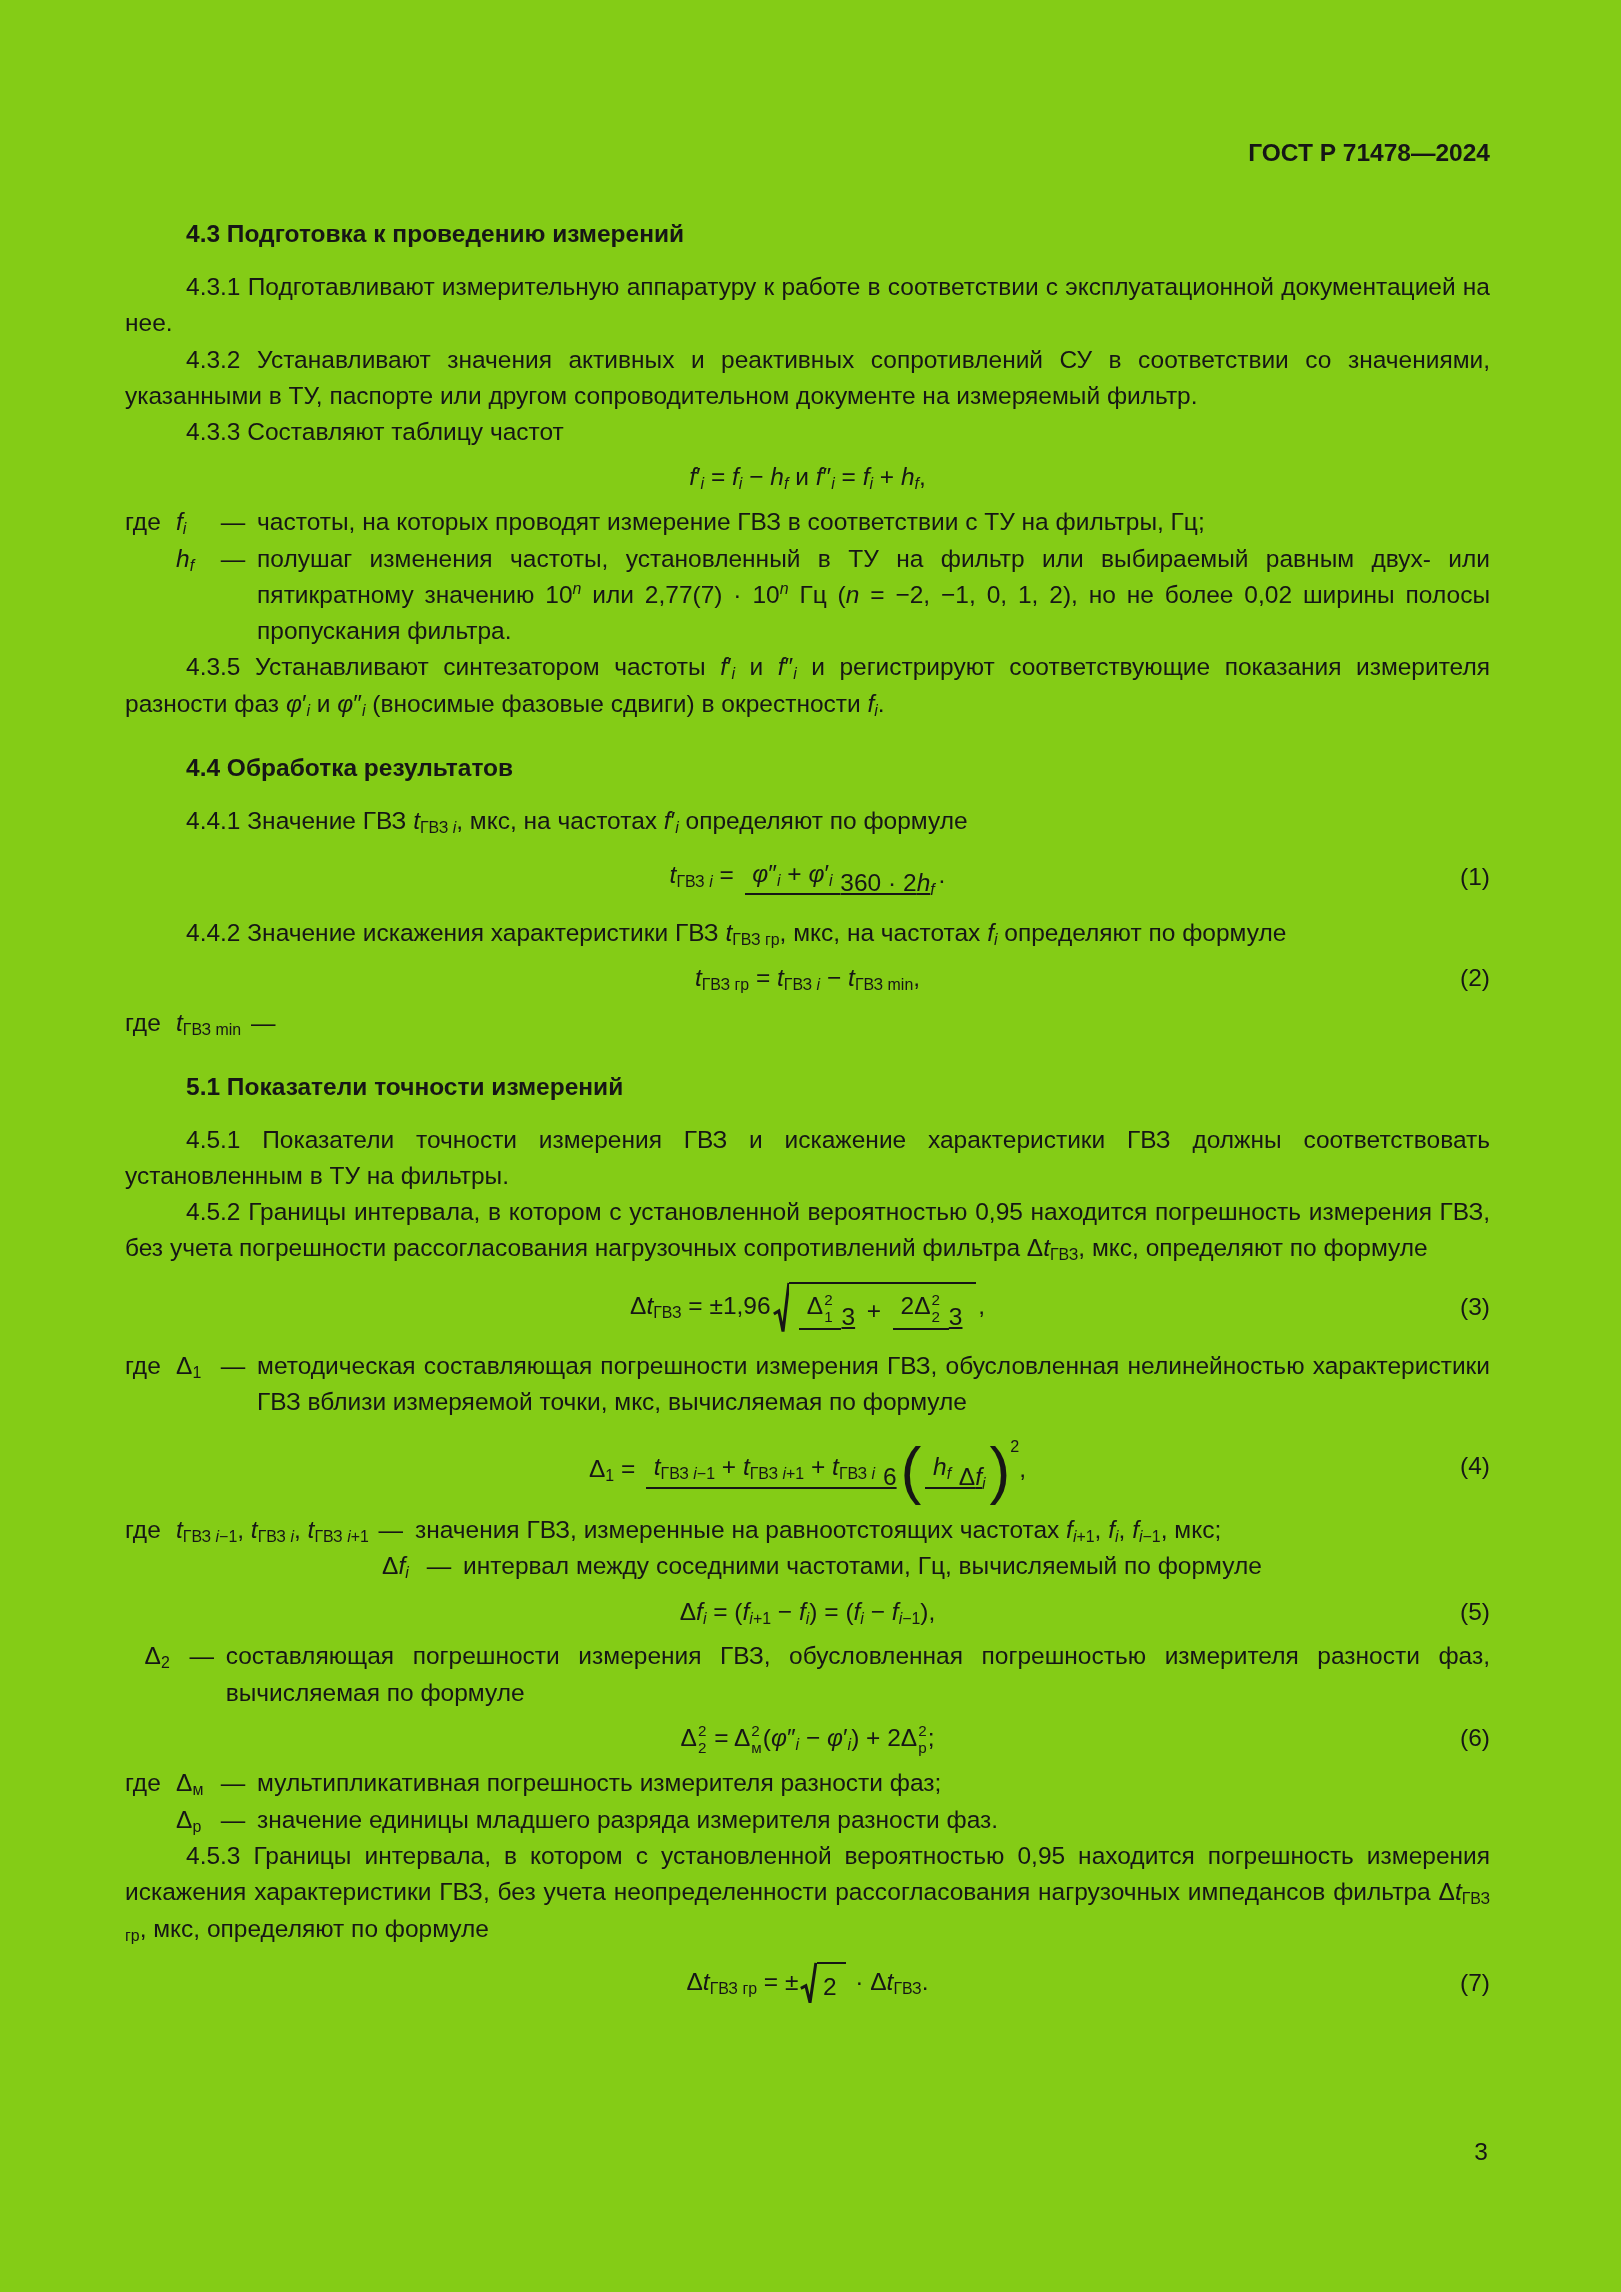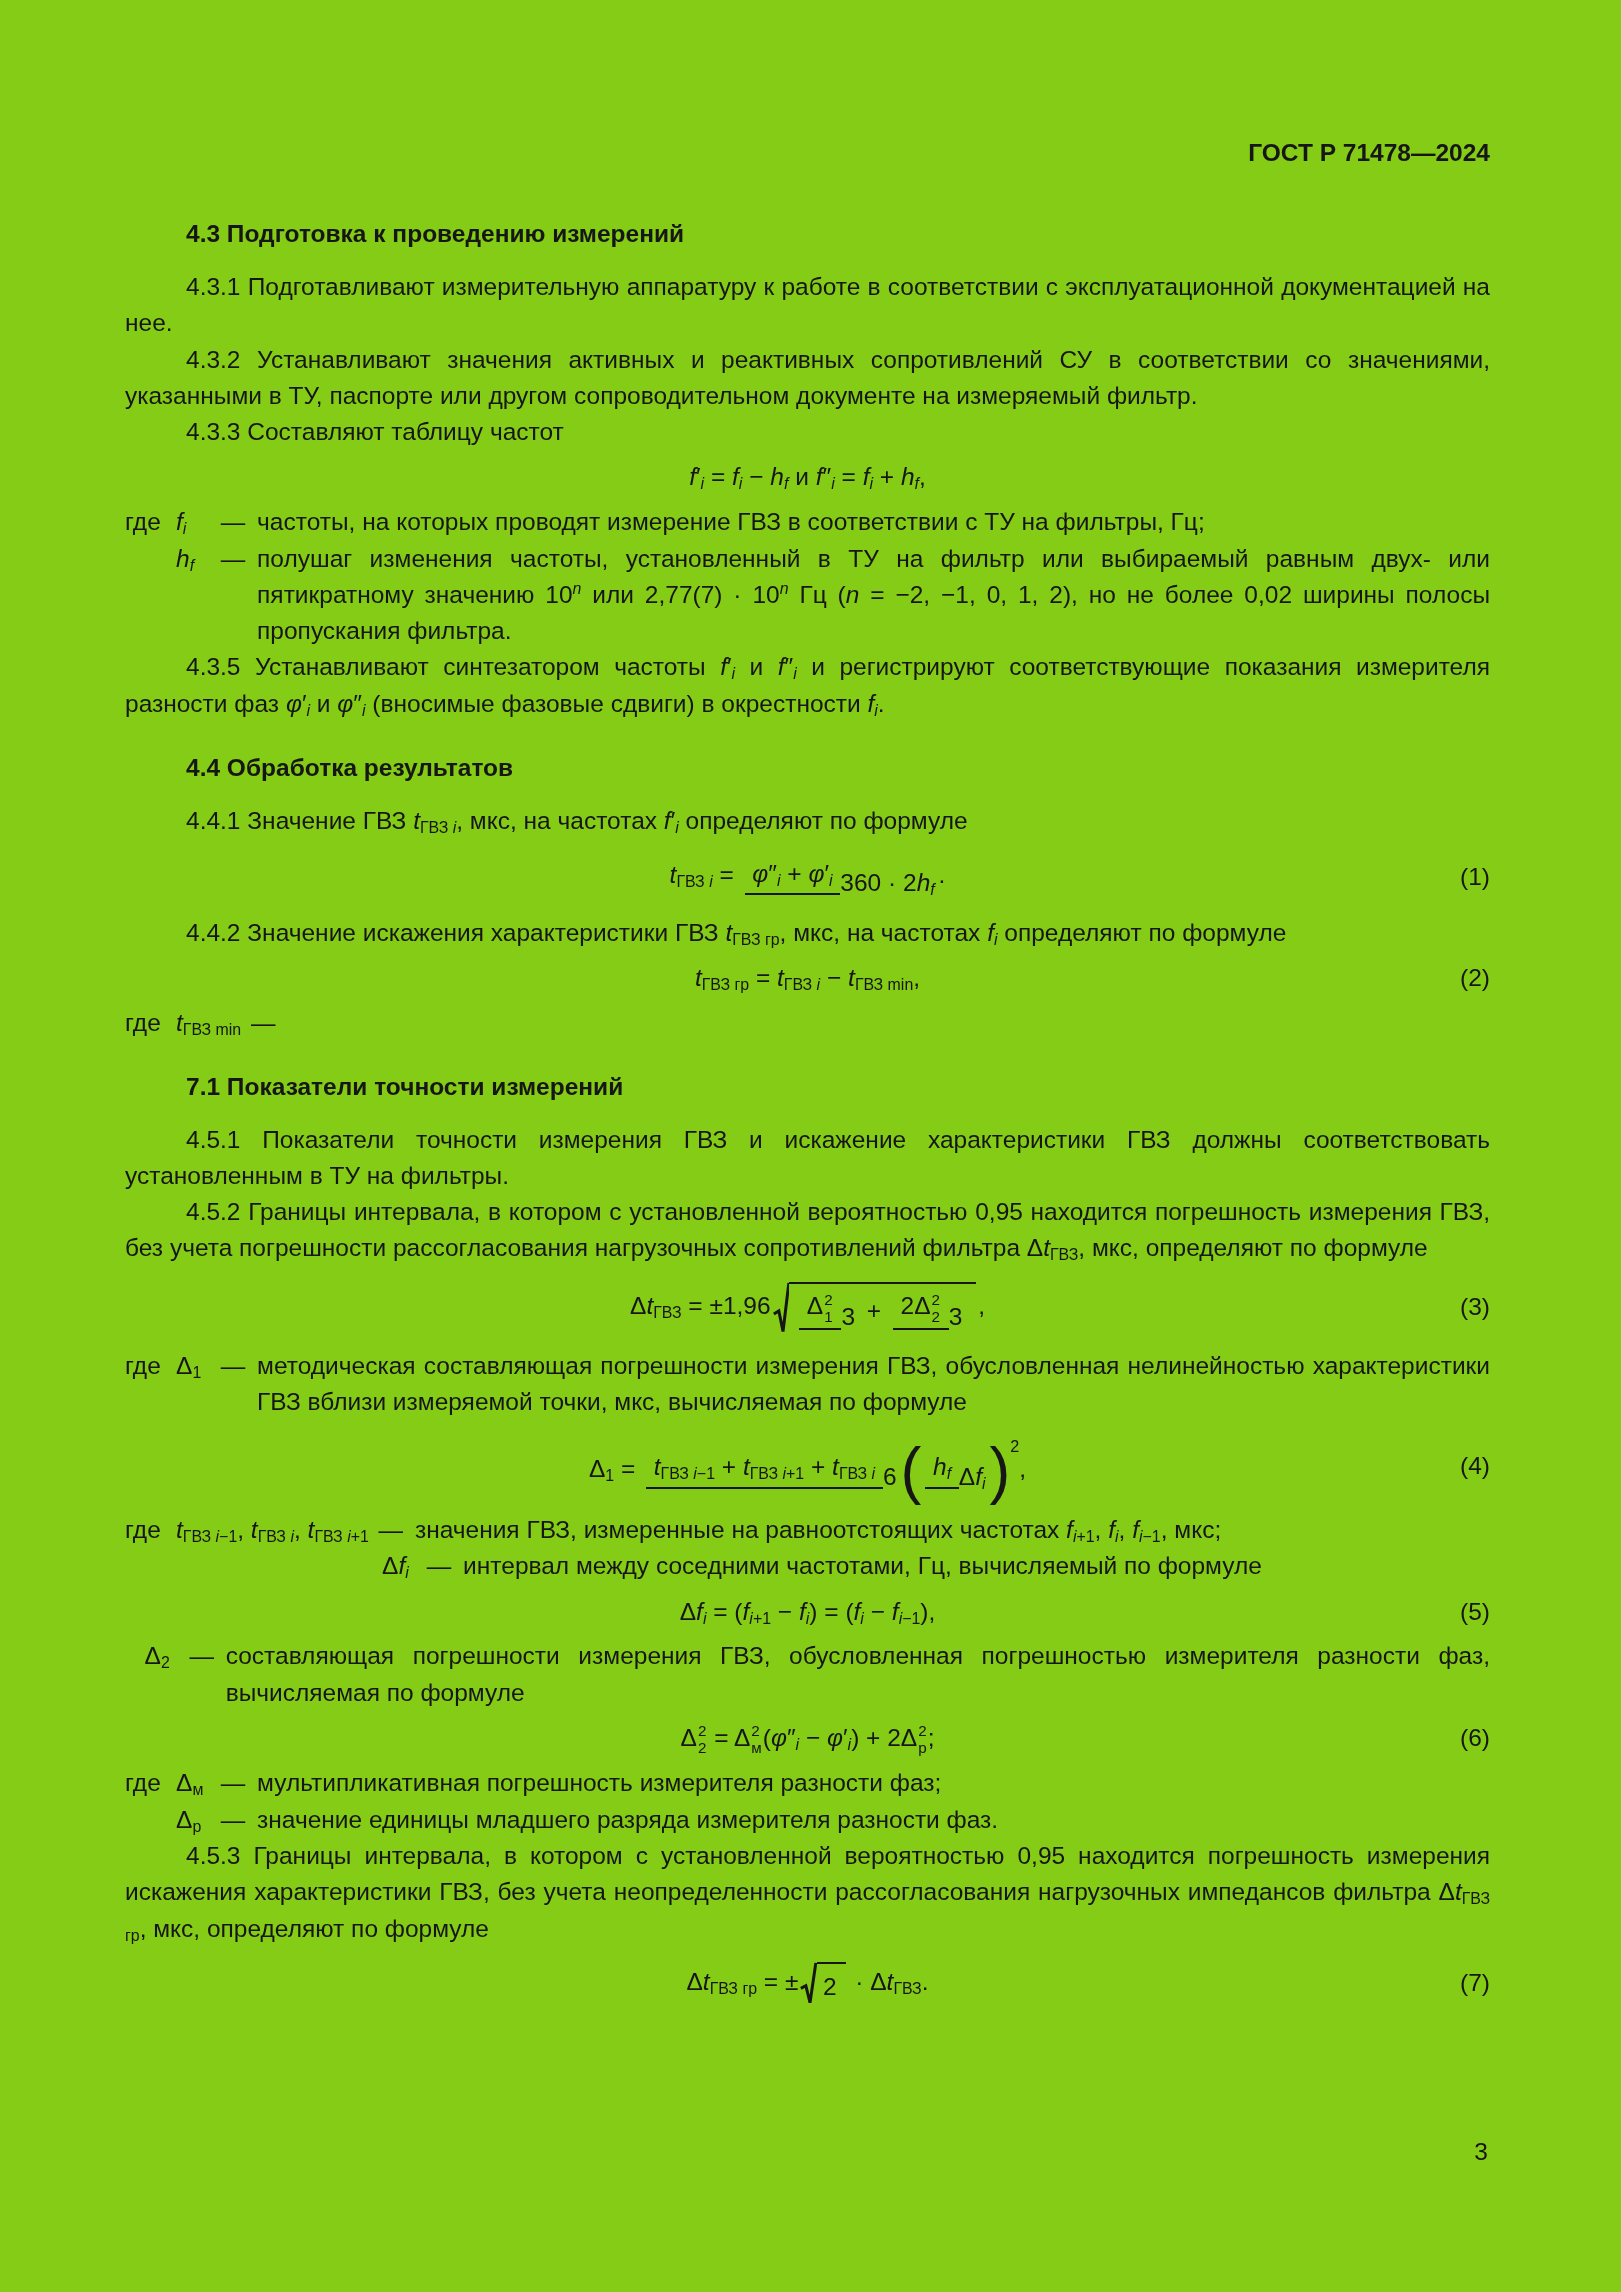--- a/index.html
+++ b/index.html
@@ -16,21 +16,21 @@
   .def-term{flex:0 0 auto;min-width:35px;white-space:nowrap;}
   .def-dash{flex:0 0 auto;padding:0 11.8px 0 9.8px;}
   .def-text{flex:1 1 auto;text-align:justify;}
   .indent-deep{padding-left:257px;}
   .indent-sm{padding-left:19.6px;}
   .formula{position:relative;text-align:center;line-height:1.45;margin:8.8px 0;}
   .formula.tall{margin:14.7px 0;}
   .formula-num{position:absolute;right:0;top:50%;transform:translateY(-50%);}
   .frac{display:inline-flex;flex-direction:row;align-items:center;vertical-align:middle;line-height:1.25;margin:0 3.9px;}
   .frac .num{border-bottom:2px solid #161616;padding:0 7.8px 2.9px;}
-  .frac .den{padding-top:14px;}
+  .frac .den{padding-top:14px;text-decoration:underline;}
   .sqrt{display:inline-flex;align-items:stretch;vertical-align:middle;margin:0 2px;}
   .sqrt-sign{width:16.7px;position:relative;flex:0 0 auto;}
   .sqrt-sign svg{position:absolute;left:0;top:0;width:100%;height:100%;}
   .sqrt-body{border-top:2.5px solid #161616;display:inline-flex;align-items:center;padding:4.9px 9.8px 0 5.9px;}
   .fplus{padding:0 7.8px;}
   .bigp{font-size:2.55em;line-height:.85;vertical-align:middle;}
   .outer-sup{font-size:.66em;vertical-align:1.55em;}
   .ss{display:inline-flex;flex-direction:column;align-items:flex-start;font-size:.62em;line-height:1.12;vertical-align:middle;margin:0 1px;}
   .r-i{font-style:italic;}
   .r-sub{font-size:.65em;vertical-align:-.25em;}
@@ -87,21 +87,21 @@
       <span><span class="r-i">t</span><span class="r-sub">ГВЗ гр</span><span> = </span><span class="r-i">t</span><span class="r-sub">ГВЗ </span><span class="r-isub">i</span><span> − </span><span class="r-i">t</span><span class="r-sub">ГВЗ min</span><span>,</span></span>
       <span class="formula-num">(2)</span>
     </div>
 
     <div class="defrow">
       <span class="def-lead">где</span>
       <span class="def-term"><span class="r-i">t</span><span class="r-sub">ГВЗ min</span></span>
       <span class="def-dash">—</span>
     </div>
 
-    <div class="hd">7.1 Показатели точности измерений</div>
+    <div class="hd">5.1 Показатели точности измерений</div>
     <p class="para">4.5.1 Показатели точности измерения ГВЗ и искажение характеристики ГВЗ должны соответствовать установленным в ТУ на фильтры.</p>
     <p class="para"><span>4.5.2 Границы интервала, в котором с установленной вероятностью 0,95 находится погрешность измерения ГВЗ, без учета погрешности рассогласования нагрузочных сопротивлений фильтра Δ</span><span class="r-i">t</span><span class="r-sub">ГВЗ</span><span>, мкс, определяют по формуле</span></p>
 
     <div class="formula tall">
       <span><span>Δ</span><span class="r-i">t</span><span class="r-sub">ГВЗ</span><span> = ±1,96</span></span><span class="sqrt">
           <span class="sqrt-sign">
             <svg viewBox="0 0 20 100" preserveAspectRatio="none">
               <path d="M1 62 L7 56 L12 96 L19 2" fill="none" stroke="#161616" stroke-width="3" vector-effect="non-scaling-stroke"></path>
             </svg>
           </span>

